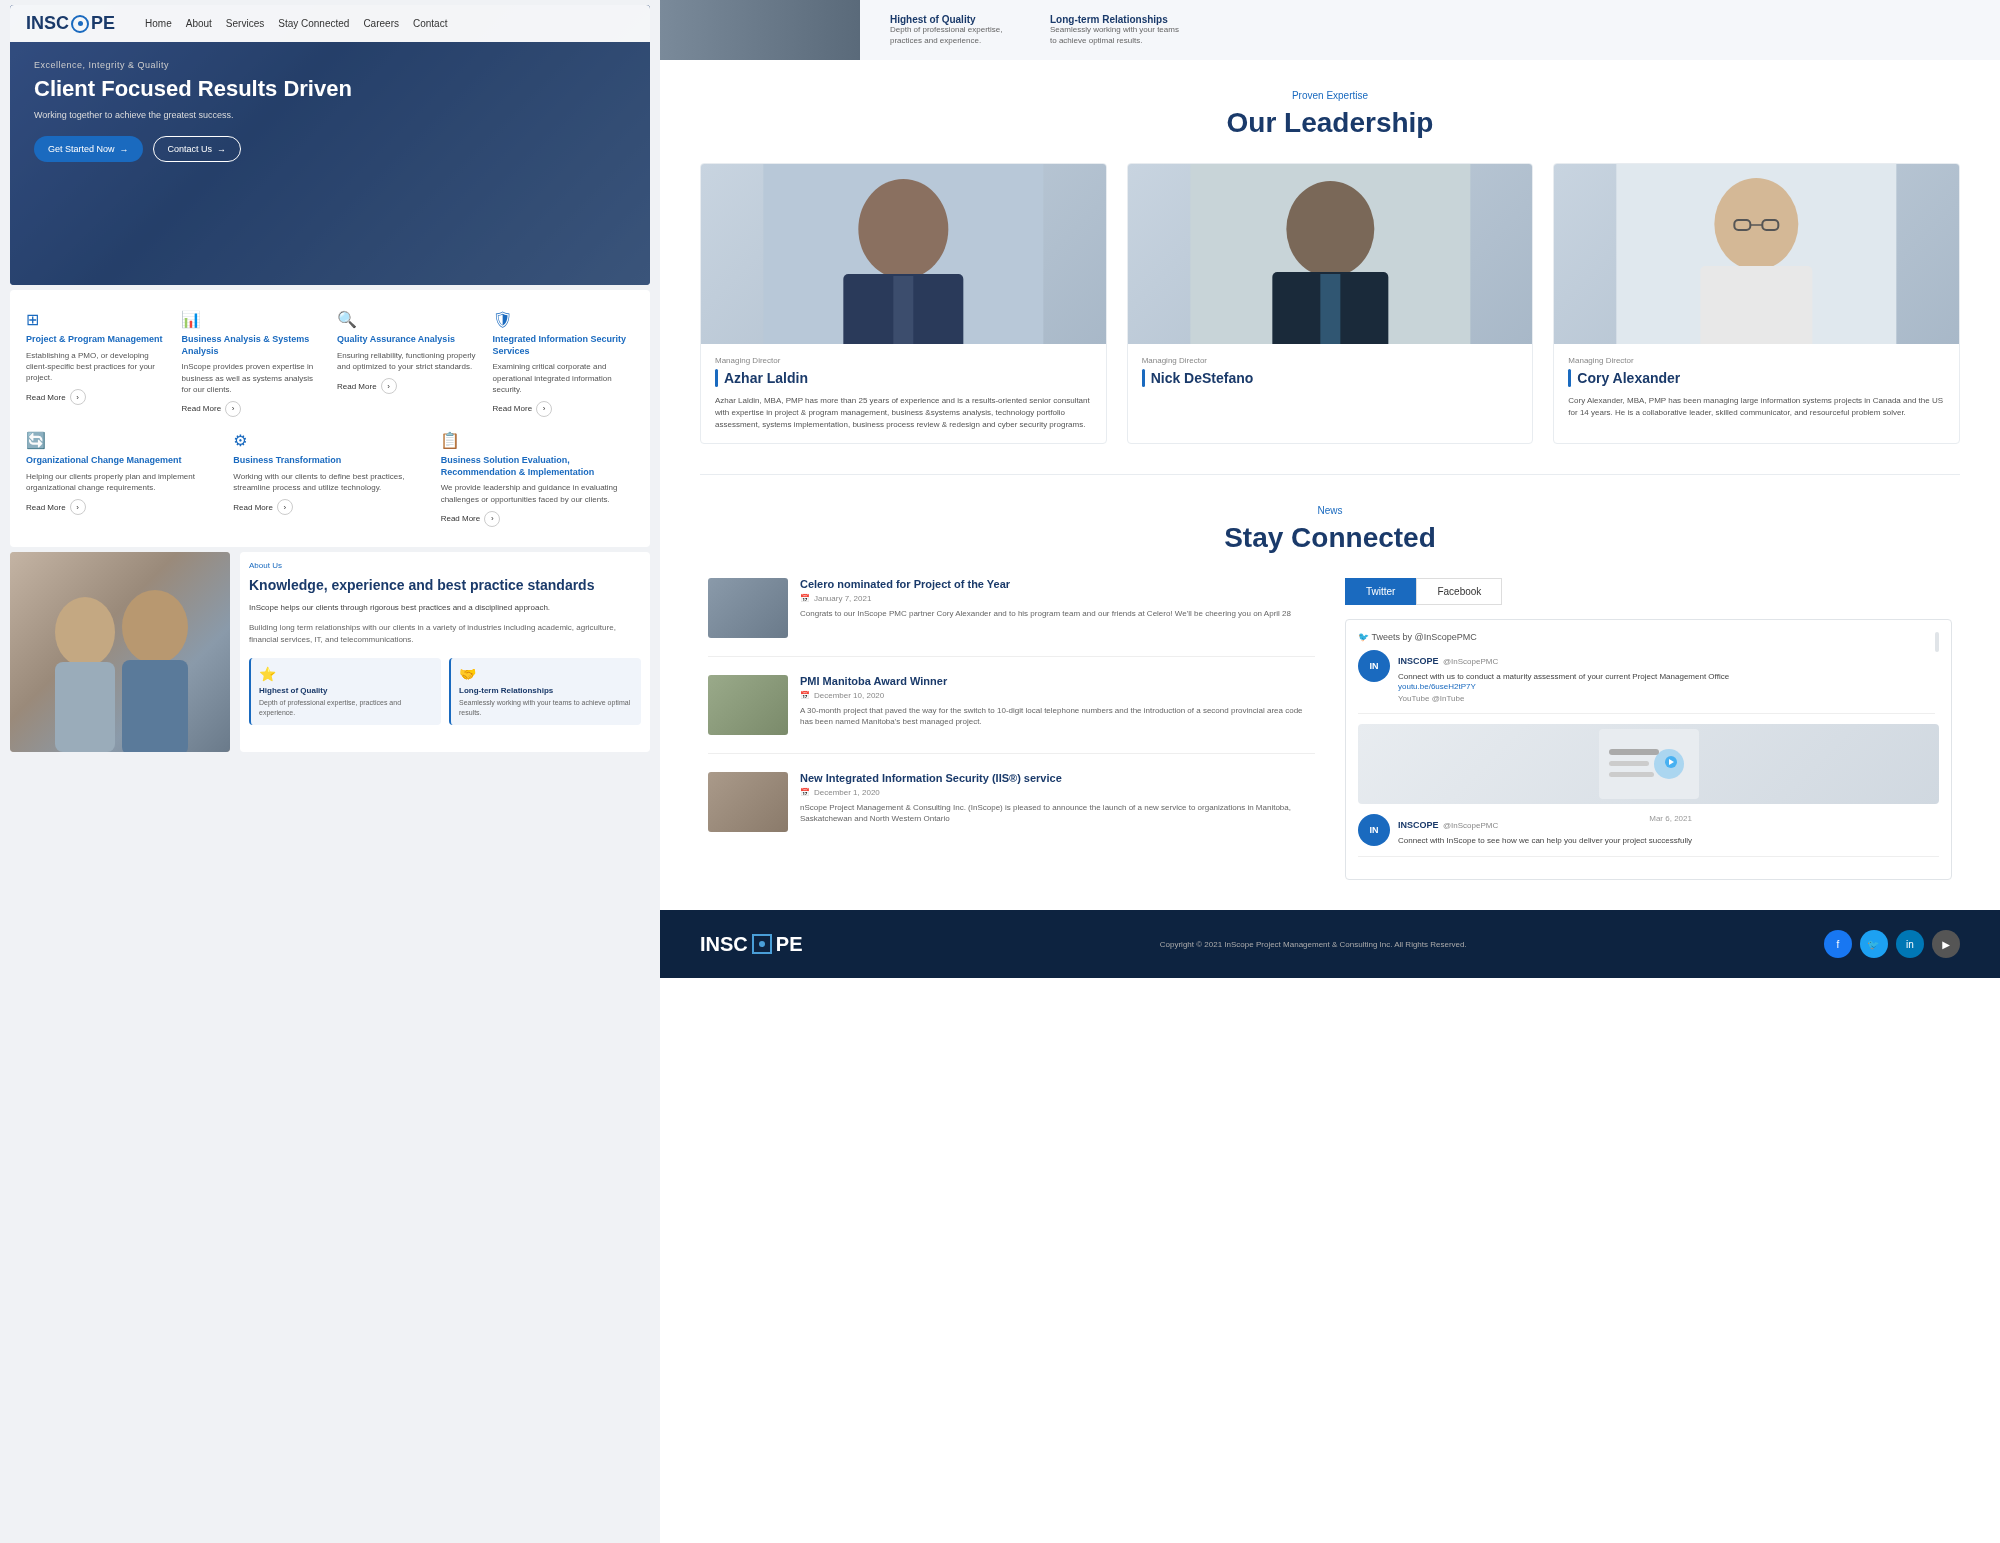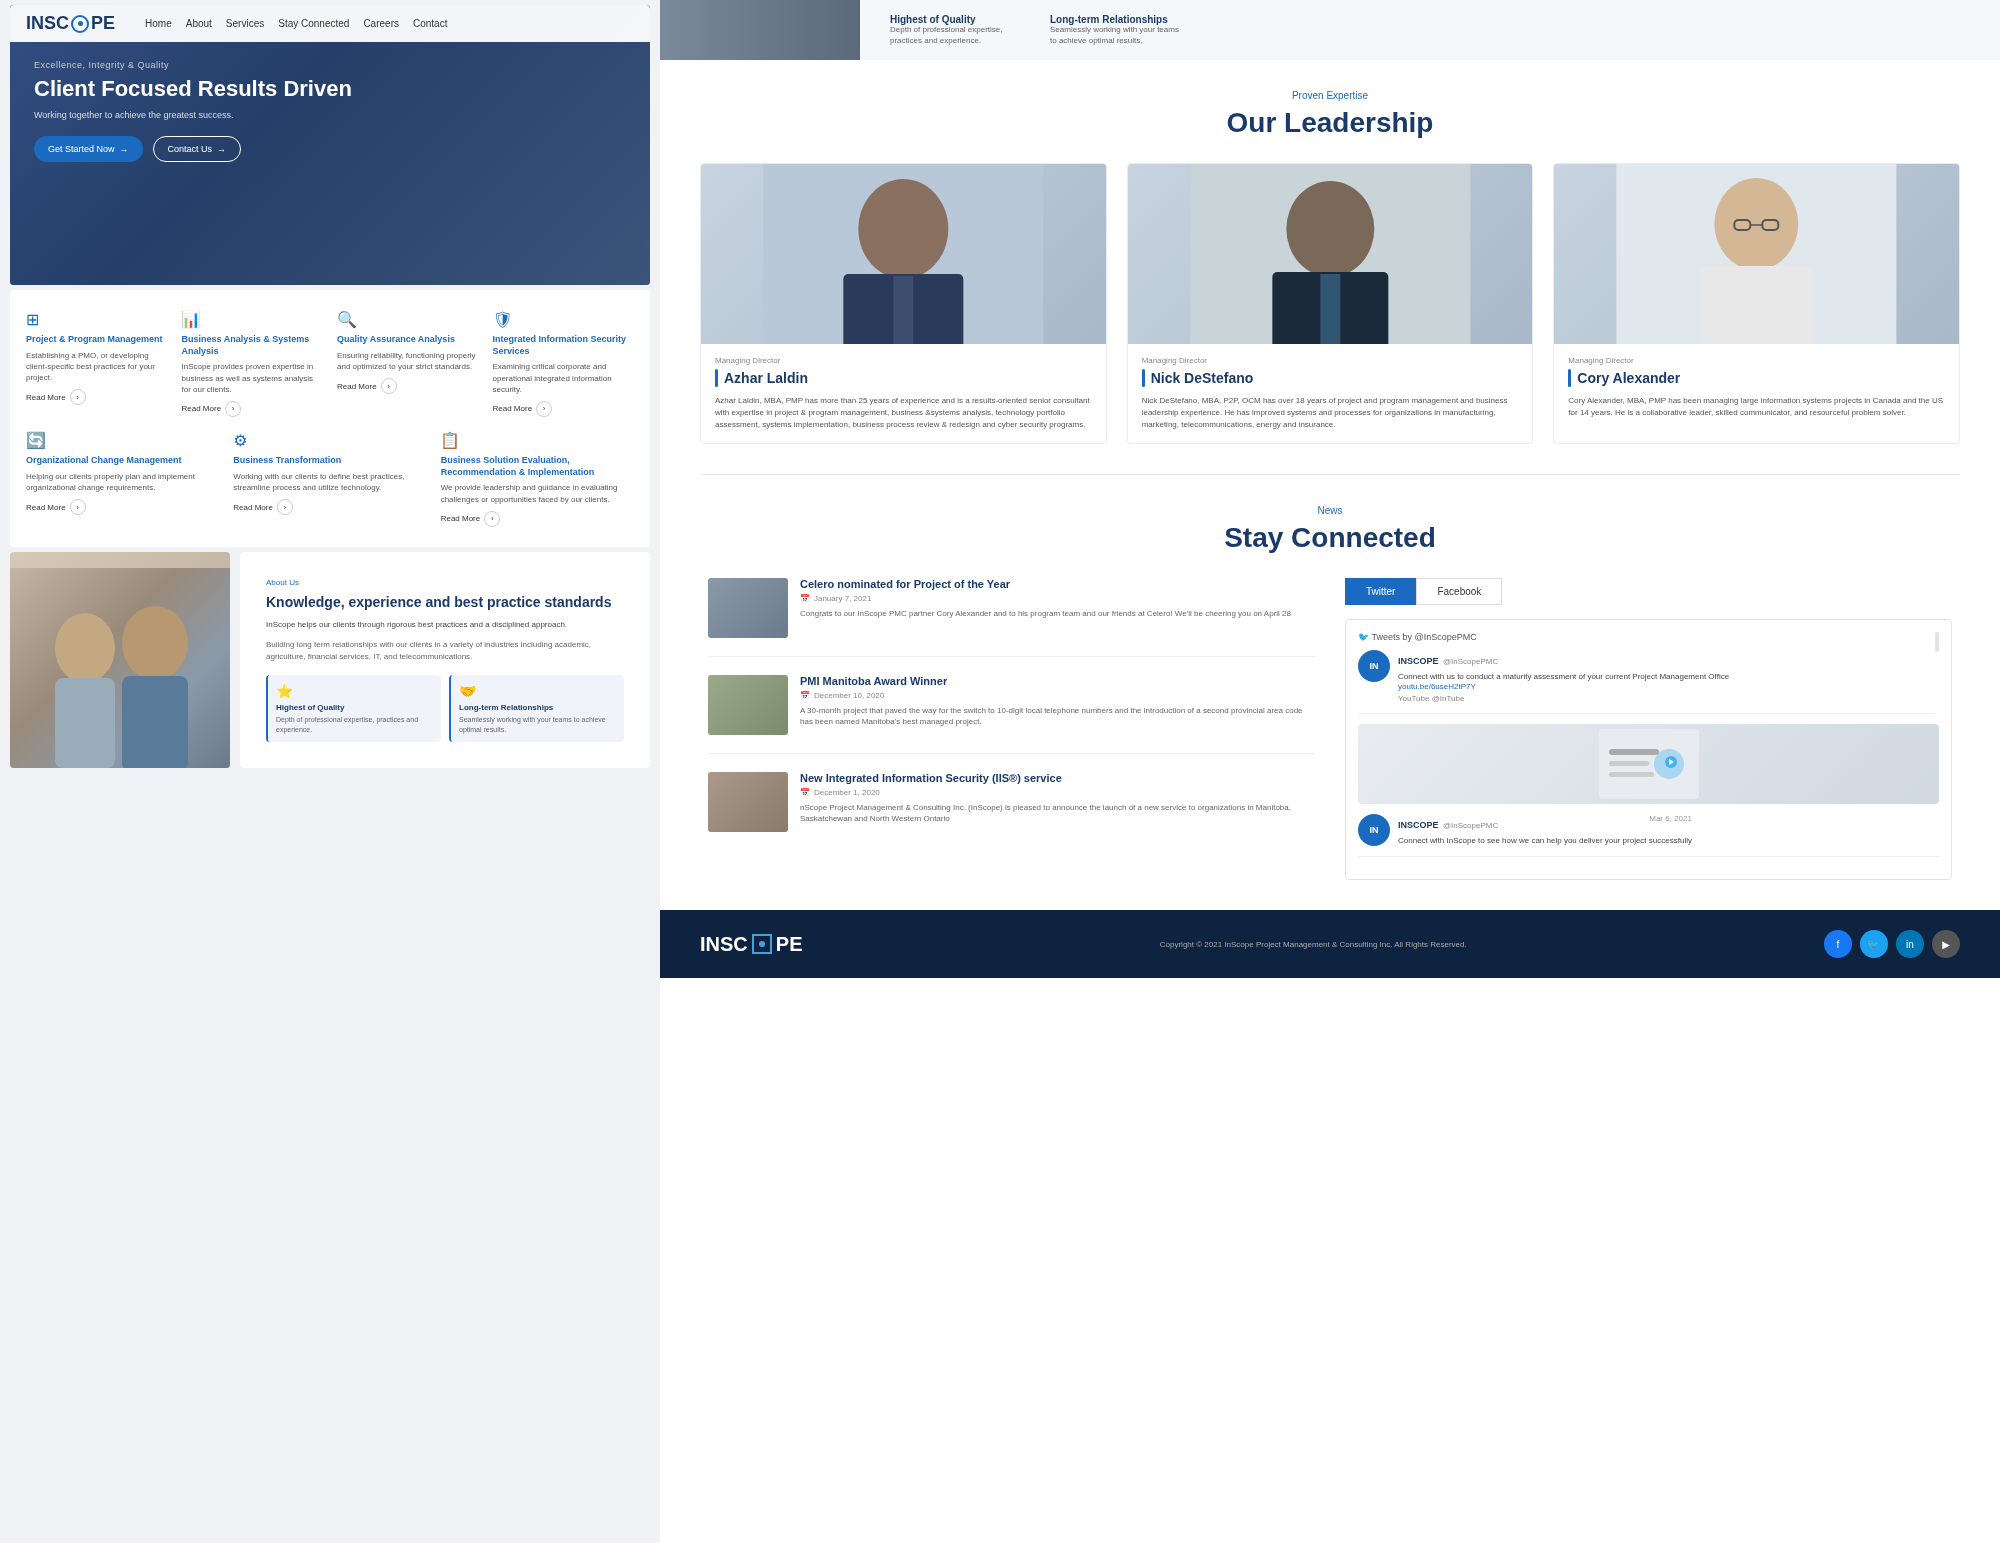--- a/index.html
+++ b/index.html
@@ -88,21 +88,21 @@
     }
     .about-photo {
       width: 220px; flex-shrink: 0;
       background: linear-gradient(135deg, #d4c9b8, #b8a898);
       border-radius: 4px;
       min-height: 200px;
       overflow: hidden;
       display: flex; align-items: flex-end;
     }
 
-    .about-content { flex: 1; padding: 26px; background: #fff; border-radius: 4px; }
+    .about-content { flex: 1; padding: 9px; background: #fff; border-radius: 4px; }
     .about-label { font-size: 8px; color: #1a6abf; margin-bottom: 6px; }
     .about-title { font-size: 14px; font-weight: 700; color: #1a3a6a; margin-bottom: 8px; line-height: 1.3; }
     .about-desc { font-size: 8px; color: #444; line-height: 1.5; margin-bottom: 8px; font-weight: 500; }
     .about-text { font-size: 8px; color: #666; line-height: 1.5; margin-bottom: 12px; }
     .quality-cards { display: flex; gap: 8px; }
     .quality-card {
       flex: 1; background: #f0f4fa; border-radius: 4px; padding: 8px;
       border-left: 2px solid #1a6abf;
     }
     .quality-card-icon { font-size: 14px; color: #1a6abf; margin-bottom: 4px; }
@@ -408,21 +408,20 @@
               <rect x="82" y="108" width="116" height="80" rx="5" fill="#1a2a3a"></rect>
               <rect x="130" y="110" width="20" height="72" fill="#3a6a8a" opacity="0.7"></rect>
             </svg>
           </div>
           <div class="leader-info">
             <div class="leader-role">Managing Director</div>
             <div class="leader-name-bar">
               <div class="leader-bar"></div>
               <div class="leader-name">Nick DeStefano</div>
             </div>
-            <div class="leader-desc">Nick DeStefano, MBA, P2P, OCM has over 18 years of project and program management and business leadership experience. He has improved systems and processes for organizations in manufacturing, marketing, telecommunications, energy and insurance.</div>
           </div>
         </div>
 
         <div class="leader-card">
           <div class="leader-photo">
             <svg width="100%" height="180" viewBox="0 0 280 180">
               <rect width="280" height="180" fill="#e0e8ee"></rect>
               <ellipse cx="140" cy="60" rx="42" ry="46" fill="#d4b896"></ellipse>
               <rect x="84" y="102" width="112" height="82" rx="5" fill="#e8e8e8"></rect>
 

